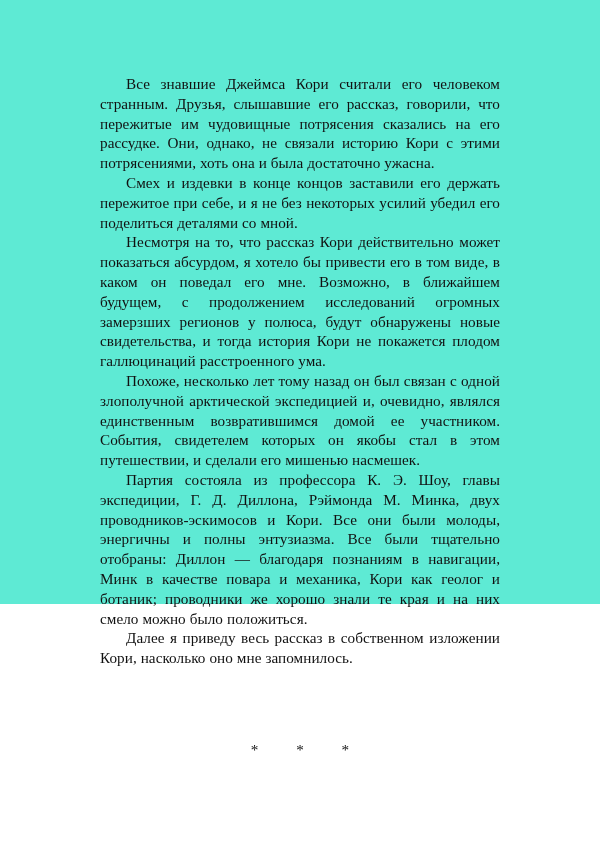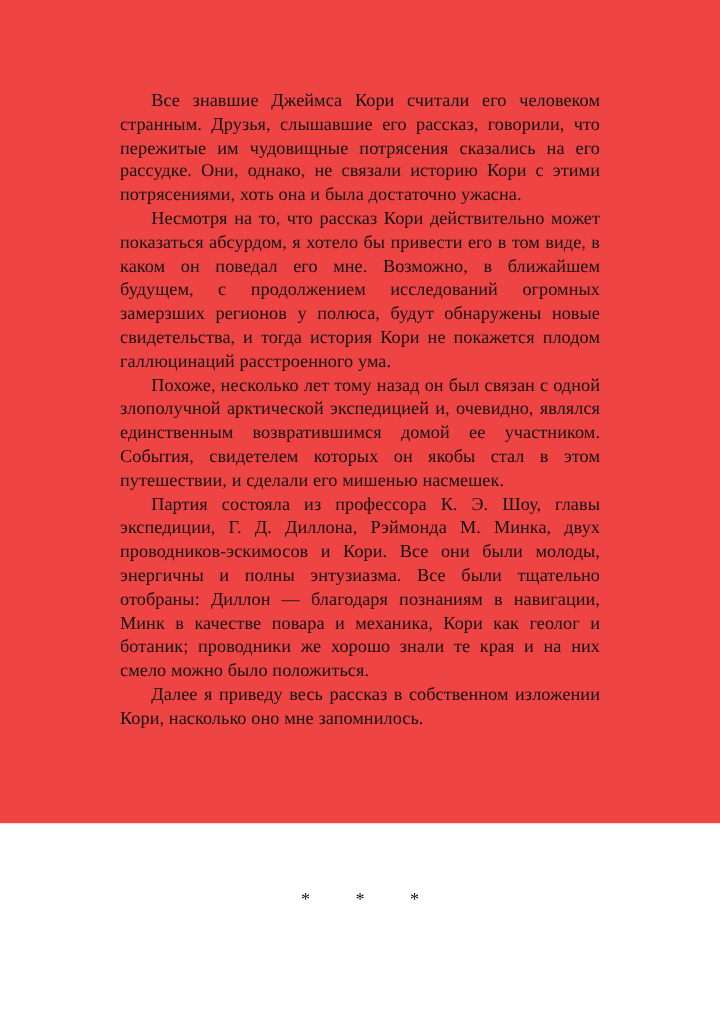--- a/index.html
+++ b/index.html
@@ -10,22 +10,22 @@
   body {
     width: 600px;
     height: 852px;
     font-family: "Liberation Serif", "DejaVu Serif", serif;
     color: #111111;
     overflow: hidden;
   }
   .page {
     position: relative;
     width: 600px;
-    height: 686px;
-    background: #ef4444;
+    height: 604px;
+    background: #5eead4;
     box-sizing: border-box;
   }
   .text-block {
     position: absolute;
     left: 100px;
     top: 74px;
     width: 400px;
   }
   .para {
     margin: 0;
@@ -55,20 +55,21 @@
     color: #111111;
   }
 </style>
 </head>
 <body>
 
 <div class="page">
 
   <div class="text-block">
     <p class="para">Все знавшие Джеймса Кори считали его человеком странным. Друзья, слышавшие его рассказ, говорили, что пережитые им чудовищные потрясения сказались на его рассудке. Они, однако, не связали историю Кори с этими потрясениями, хоть она и была достаточно ужасна.</p>
+    <p class="para">Смех и издевки в конце концов заставили его держать пережитое при себе, и я не без некоторых усилий убедил его поделиться деталями со мной.</p>
     <p class="para">Несмотря на то, что рассказ Кори действительно может показаться абсурдом, я хотело бы привести его в том виде, в каком он поведал его мне. Возможно, в ближайшем будущем, с продолжением исследований огромных замерзших регионов у полюса, будут обнаружены новые свидетельства, и тогда история Кори не покажется плодом галлюцинаций расстроенного ума.</p>
     <p class="para">Похоже, несколько лет тому назад он был связан с одной злополучной арктической экспедицией и, очевидно, являлся единственным возвратившимся домой ее участником. События, свидетелем которых он якобы стал в этом путешествии, и сделали его мишенью насмешек.</p>
     <p class="para">Партия состояла из профессора К. Э. Шоу, главы экспедиции, Г. Д. Диллона, Рэймонда М. Минка, двух проводников-эскимосов и Кори. Все они были молоды, энергичны и полны энтузиазма. Все были тщательно отобраны: Диллон — благодаря познаниям в навигации, Минк в качестве повара и механика, Кори как геолог и ботаник; проводники же хорошо знали те края и на них смело можно было положиться.</p>
     <p class="para">Далее я приведу весь рассказ в собственном изложении Кори, насколько оно мне запомнилось.</p>
   </div>
 
   <div class="scene-break">* * *</div>
 
 </div>
 

